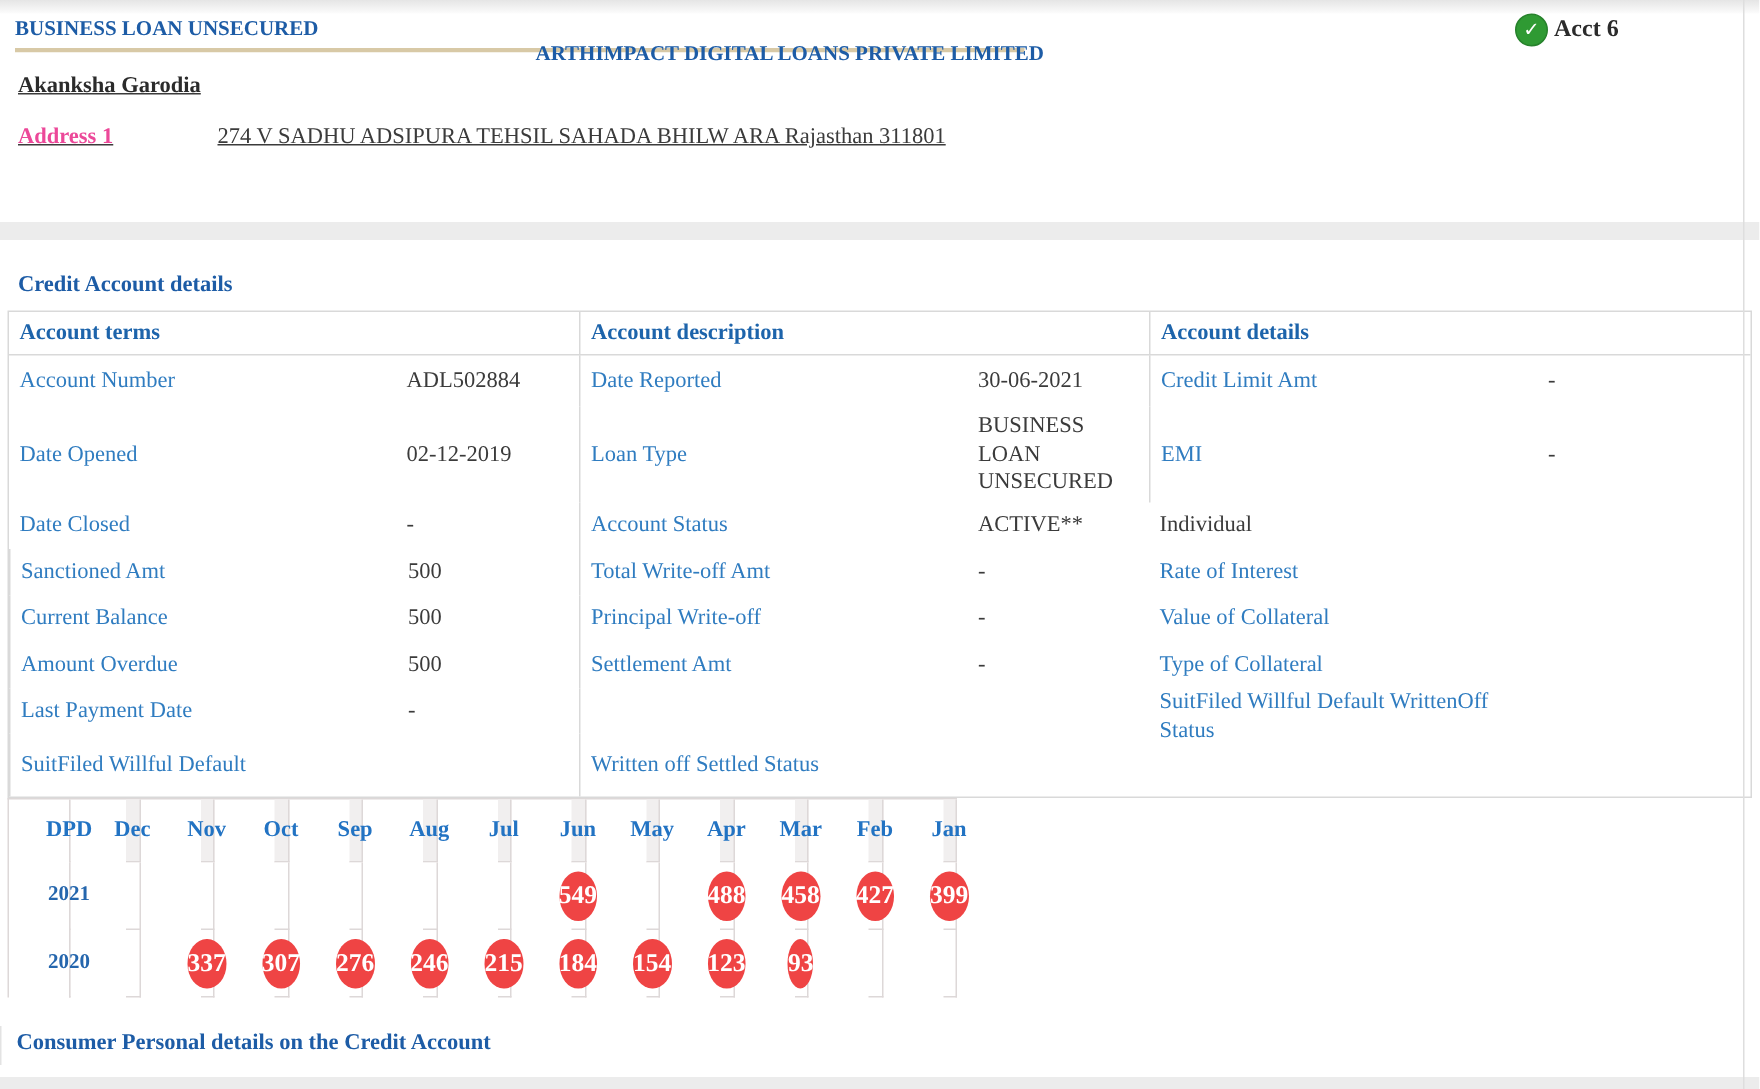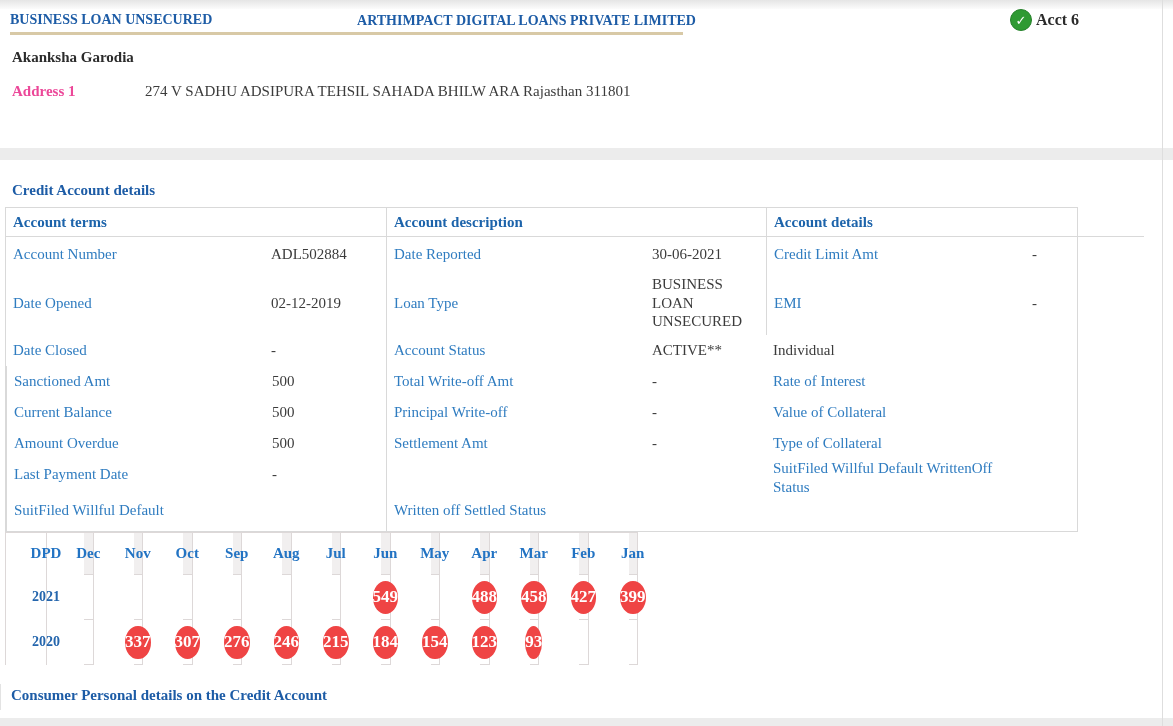--- a/index.html
+++ b/index.html
@@ -4,41 +4,41 @@
 <style>
   * { margin:0; padding:0; box-sizing:border-box; }
   html,body { width:1173px; height:726px; background:#fff; overflow:hidden;
     font-family:"Liberation Serif", serif; color:#3b3b3b; font-size:15px; }
   .page { position:relative; width:1173px; height:726px; background:#fff; }
 
   
   .top-strip { height:9px; background:linear-gradient(#e5e5e5,#fcfcfc); }
   .report-header { position:relative; height:23px; }
   .hdr-left { position:absolute; left:10px; top:3px; font-weight:bold; font-size:14px; color:#1d5ca6; }
-  .hdr-center { position:absolute; left:10px; top:4px; width:1033px; text-align:center;
+  .hdr-center { position:absolute; left:10px; top:20px; width:1033px; text-align:center;
     font-weight:bold; font-size:14px; color:#1d5ca6; }
   .acct-badge { position:absolute; left:1010px; top:0px; display:flex; align-items:center; gap:4px; }
   .check-circle { display:inline-flex; width:22px; height:22px; border-radius:50%;
     background:#2f9a33; border:1px solid #27822c; color:#fff; font-size:13px; font-weight:bold;
     align-items:center; justify-content:center; font-family:"DejaVu Sans", sans-serif; }
   .acct-label { font-weight:bold; font-size:16px; color:#2b2b2b; }
   .tan-divider { margin-left:10px; width:673px; height:3px; background:#d8c9a6; }
 
   
-  .consumer-box { height:113px; padding:14px 0 0 12px; background:#fff; }
+  .consumer-box { height:113px; padding:14px 0 0 12px; background:#fff;text-decoration:underline; }
   .consumer-name { font-weight:bold; font-size:15px; color:#2b2b2b; }
   .address-row { display:flex; margin-top:17px; }
   .address-label { width:133px; font-weight:bold; color:#ec4899; }
   .address-value { color:#3b3b3b;text-align:center; }
   .section-gap { height:12px; background:#ececec; }
 
   
   .credit-section { background:#fff; }
   .section-title { padding:22px 0 8px 12px; font-weight:bold; font-size:15px; color:#1d5ca6; }
-  .ca-table { margin:0 5px; width:1073px; border:1px solid #d9d9d9;
+  .ca-table { margin:0 5px; width:1163px; border:1px solid #d9d9d9;
     display:grid; grid-template-columns:380px 380px 1fr;
     grid-template-rows:29px 34px 64px 31px 31px 31px 31px 30px 42px; }
   .ca-hcell { border-bottom:1px solid #d9d9d9; display:flex; align-items:center;
     padding-left:7px; font-weight:bold; color:#1d64ab; }
   .ca-cell { display:grid; grid-template-columns:258px 112px; align-items:center;
     padding-left:7px; line-height:1.25; }
   .col2 { border-left:1px solid #d9d9d9; }
   .ca-label { color:#2f7cc0; }
   .ca-value { color:#3b3b3b; }
 

